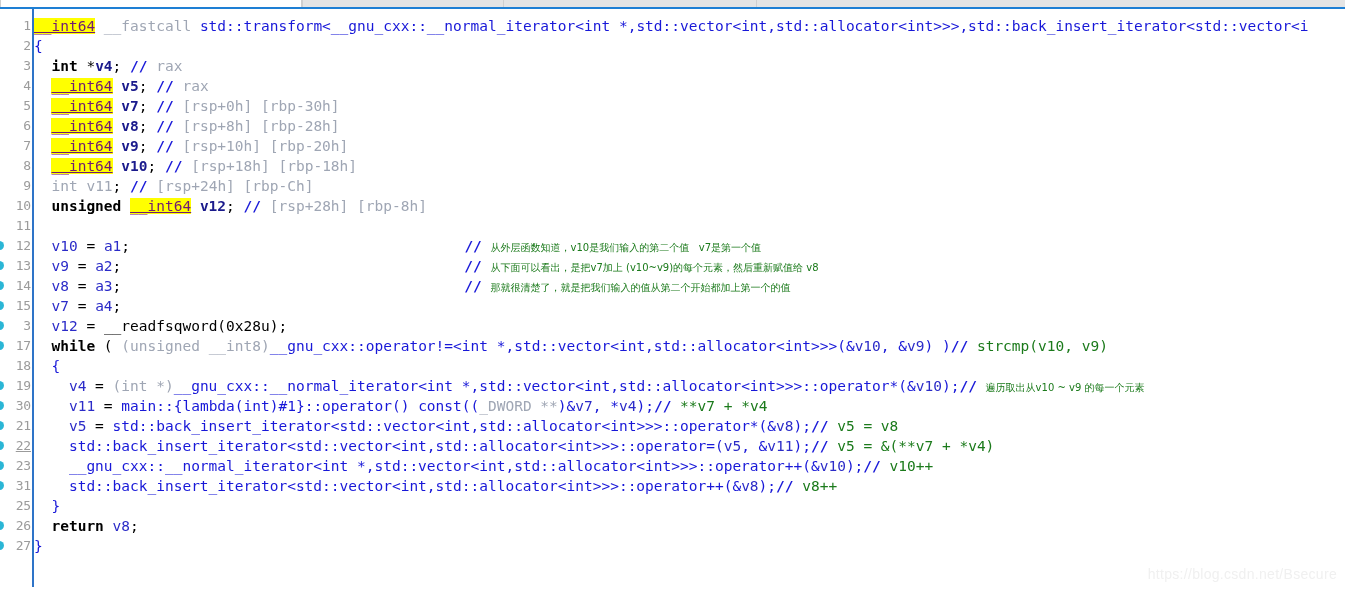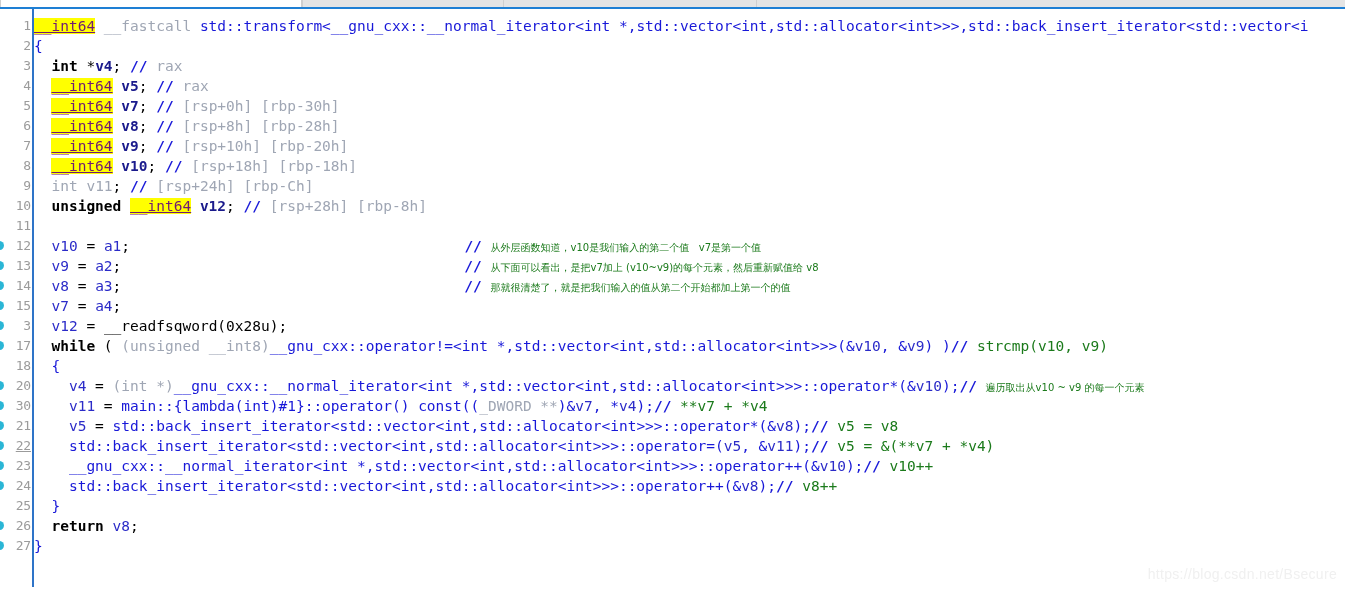--- a/index.html
+++ b/index.html
@@ -188,26 +188,26 @@
       <div class="linenum" style="top: 167px;">9</div>
       <div class="linenum" style="top: 187px;">10</div>
       <div class="linenum" style="top: 207px;">11</div>
       <div class="linenum" style="top: 227px;">12</div>
       <div class="linenum" style="top: 247px;">13</div>
       <div class="linenum" style="top: 267px;">14</div>
       <div class="linenum" style="top: 287px;">15</div>
       <div class="linenum" style="top: 307px;">3</div>
       <div class="linenum" style="top: 327px;">17</div>
       <div class="linenum" style="top: 347px;">18</div>
-      <div class="linenum" style="top: 367px;">20</div>
+      <div class="linenum" style="top: 367px;">19</div>
       <div class="linenum" style="top: 387px;">30</div>
       <div class="linenum" style="top: 407px;">21</div>
       <div class="linenum" style="top: 427px; text-decoration: underline;">22</div>
       <div class="linenum" style="top: 447px;">23</div>
-      <div class="linenum" style="top: 467px;">24</div>
+      <div class="linenum" style="top: 467px;">31</div>
       <div class="linenum" style="top: 487px;">25</div>
       <div class="linenum" style="top: 507px;">26</div>
       <div class="linenum" style="top: 527px; margin-left: 8px;">27</div>
     </div>
 
   <div class="vsep"></div>
 
   <div class="code" id="code-area"><div class="line" style="top: 7px;"><span class="t-type-hl">__int64</span><span class="t-plain"> </span><span class="t-dim">__fastcall</span><span class="t-plain"> </span><span class="t-lib">std::transform&lt;__gnu_cxx::__normal_iterator&lt;int *,std::vector&lt;int,std::allocator&lt;int&gt;&gt;&gt;,std::back_insert_iterator&lt;std::vector&lt;i</span></div><div class="line" style="top: 27px;"><span class="t-brace">{</span></div><div class="line" style="top: 47px;"><span class="t-plain">  </span><span class="t-kw">int</span><span class="t-plain"> *</span><span class="t-var-d">v4</span><span class="t-plain">; </span><span class="t-cmt-mk">//</span><span class="t-dim"> rax</span></div><div class="line" style="top: 67px;"><span class="t-plain">  </span><span class="t-type-hl">__int64</span><span class="t-plain"> </span><span class="t-var-d">v5</span><span class="t-plain">; </span><span class="t-cmt-mk">//</span><span class="t-dim"> rax</span></div><div class="line" style="top: 87px;"><span class="t-plain">  </span><span class="t-type-hl">__int64</span><span class="t-plain"> </span><span class="t-var-d">v7</span><span class="t-plain">; </span><span class="t-cmt-mk">//</span><span class="t-dim"> [rsp+0h] [rbp-30h]</span></div><div class="line" style="top: 107px;"><span class="t-plain">  </span><span class="t-type-hl">__int64</span><span class="t-plain"> </span><span class="t-var-d">v8</span><span class="t-plain">; </span><span class="t-cmt-mk">//</span><span class="t-dim"> [rsp+8h] [rbp-28h]</span></div><div class="line" style="top: 127px;"><span class="t-plain">  </span><span class="t-type-hl">__int64</span><span class="t-plain"> </span><span class="t-var-d">v9</span><span class="t-plain">; </span><span class="t-cmt-mk">//</span><span class="t-dim"> [rsp+10h] [rbp-20h]</span></div><div class="line" style="top: 147px;"><span class="t-plain">  </span><span class="t-type-hl">__int64</span><span class="t-plain"> </span><span class="t-var-d">v10</span><span class="t-plain">; </span><span class="t-cmt-mk">//</span><span class="t-dim"> [rsp+18h] [rbp-18h]</span></div><div class="line" style="top: 167px;"><span class="t-plain">  </span><span class="t-dim">int</span><span class="t-plain"> </span><span class="t-dim">v11</span><span class="t-plain">; </span><span class="t-cmt-mk">//</span><span class="t-dim"> [rsp+24h] [rbp-Ch]</span></div><div class="line" style="top: 187px;"><span class="t-plain">  </span><span class="t-kw">unsigned</span><span class="t-plain"> </span><span class="t-type-hl">__int64</span><span class="t-plain"> </span><span class="t-var-d">v12</span><span class="t-plain">; </span><span class="t-cmt-mk">//</span><span class="t-dim"> [rsp+28h] [rbp-8h]</span></div><div class="line" style="top: 207px;"></div><div class="line" style="top: 227px;"><span class="t-plain">  </span><span class="t-var">v10</span><span class="t-plain"> = </span><span class="t-var">a1</span><span class="t-plain">;</span><span style="display: inline-block; width: 334.3px;"></span><span class="t-cmt-mk">// </span><span class="t-cmt cjk">从外层函数知道，v10是我们输入的第二个值   v7是第一个值</span></div><div class="line" style="top: 247px;"><span class="t-plain">  </span><span class="t-var">v9</span><span class="t-plain"> = </span><span class="t-var">a2</span><span class="t-plain">;</span><span style="display: inline-block; width: 343px;"></span><span class="t-cmt-mk">// </span><span class="t-cmt cjk">从下面可以看出，是把v7加上 (v10~v9)的每个元素，然后重新赋值给 v8</span></div><div class="line" style="top: 267px;"><span class="t-plain">  </span><span class="t-var">v8</span><span class="t-plain"> = </span><span class="t-var">a3</span><span class="t-plain">;</span><span style="display: inline-block; width: 343px;"></span><span class="t-cmt-mk">// </span><span class="t-cmt cjk">那就很清楚了，就是把我们输入的值从第二个开始都加上第一个的值</span></div><div class="line" style="top: 287px;"><span class="t-plain">  </span><span class="t-var">v7</span><span class="t-plain"> = </span><span class="t-var">a4</span><span class="t-plain">;</span></div><div class="line" style="top: 307px;"><span class="t-plain">  </span><span class="t-var">v12</span><span class="t-plain"> = </span><span class="t-plain">__readfsqword(0x28u);</span></div><div class="line" style="top: 327px;"><span class="t-plain">  </span><span class="t-kw">while</span><span class="t-plain"> ( </span><span class="t-dim">(unsigned __int8)</span><span class="t-lib">__gnu_cxx::operator!=&lt;int *,std::vector&lt;int,std::allocator&lt;int&gt;&gt;&gt;(&amp;</span><span class="t-var">v10</span><span class="t-lib">, &amp;</span><span class="t-var">v9</span><span class="t-lib">) )</span><span class="t-cmt-mk">// </span><span class="t-cmt">strcmp(v10, v9)</span></div><div class="line" style="top: 347px;"><span class="t-plain">  </span><span class="t-brace">{</span></div><div class="line" style="top: 367px;"><span class="t-plain">    </span><span class="t-var">v4</span><span class="t-plain"> = </span><span class="t-dim">(int *)</span><span class="t-lib">__gnu_cxx::__normal_iterator&lt;int *,std::vector&lt;int,std::allocator&lt;int&gt;&gt;&gt;::operator*(&amp;</span><span class="t-var">v10</span><span class="t-lib">);</span><span class="t-cmt-mk">// </span><span class="t-cmt cjk">遍历取出从v10 ~ v9 的每一个元素</span></div><div class="line" style="top: 387px;"><span class="t-plain">    </span><span class="t-var">v11</span><span class="t-plain"> = </span><span class="t-lib">main::{lambda(int)#1}::operator() const((</span><span class="t-dim">_DWORD **</span><span class="t-lib">)&amp;</span><span class="t-var">v7</span><span class="t-lib">, *</span><span class="t-var">v4</span><span class="t-lib">);</span><span class="t-cmt-mk">// </span><span class="t-cmt">**v7 + *v4</span></div><div class="line" style="top: 407px;"><span class="t-plain">    </span><span class="t-var">v5</span><span class="t-plain"> = </span><span class="t-lib">std::back_insert_iterator&lt;std::vector&lt;int,std::allocator&lt;int&gt;&gt;&gt;::operator*(&amp;</span><span class="t-var">v8</span><span class="t-lib">);</span><span class="t-cmt-mk">// </span><span class="t-cmt">v5 = v8</span></div><div class="line" style="top: 427px;"><span class="t-plain">    </span><span class="t-lib">std::back_insert_iterator&lt;std::vector&lt;int,std::allocator&lt;int&gt;&gt;&gt;::operator=(</span><span class="t-var">v5</span><span class="t-lib">, &amp;</span><span class="t-var">v11</span><span class="t-lib">);</span><span class="t-cmt-mk">// </span><span class="t-cmt">v5 = &amp;(**v7 + *v4)</span></div><div class="line" style="top: 447px;"><span class="t-plain">    </span><span class="t-lib">__gnu_cxx::__normal_iterator&lt;int *,std::vector&lt;int,std::allocator&lt;int&gt;&gt;&gt;::operator++(&amp;</span><span class="t-var">v10</span><span class="t-lib">);</span><span class="t-cmt-mk">// </span><span class="t-cmt">v10++</span></div><div class="line" style="top: 467px;"><span class="t-plain">    </span><span class="t-lib">std::back_insert_iterator&lt;std::vector&lt;int,std::allocator&lt;int&gt;&gt;&gt;::operator++(&amp;</span><span class="t-var">v8</span><span class="t-lib">);</span><span class="t-cmt-mk">// </span><span class="t-cmt">v8++</span></div><div class="line" style="top: 487px;"><span class="t-plain">  </span><span class="t-brace">}</span></div><div class="line" style="top: 507px;"><span class="t-plain">  </span><span class="t-kw">return</span><span class="t-plain"> </span><span class="t-var">v8</span><span class="t-plain">;</span></div><div class="line" style="top: 527px;"><span class="t-brace">}</span></div></div>
 
   <div class="watermark">https://blog.csdn.net/Bsecure</div>

